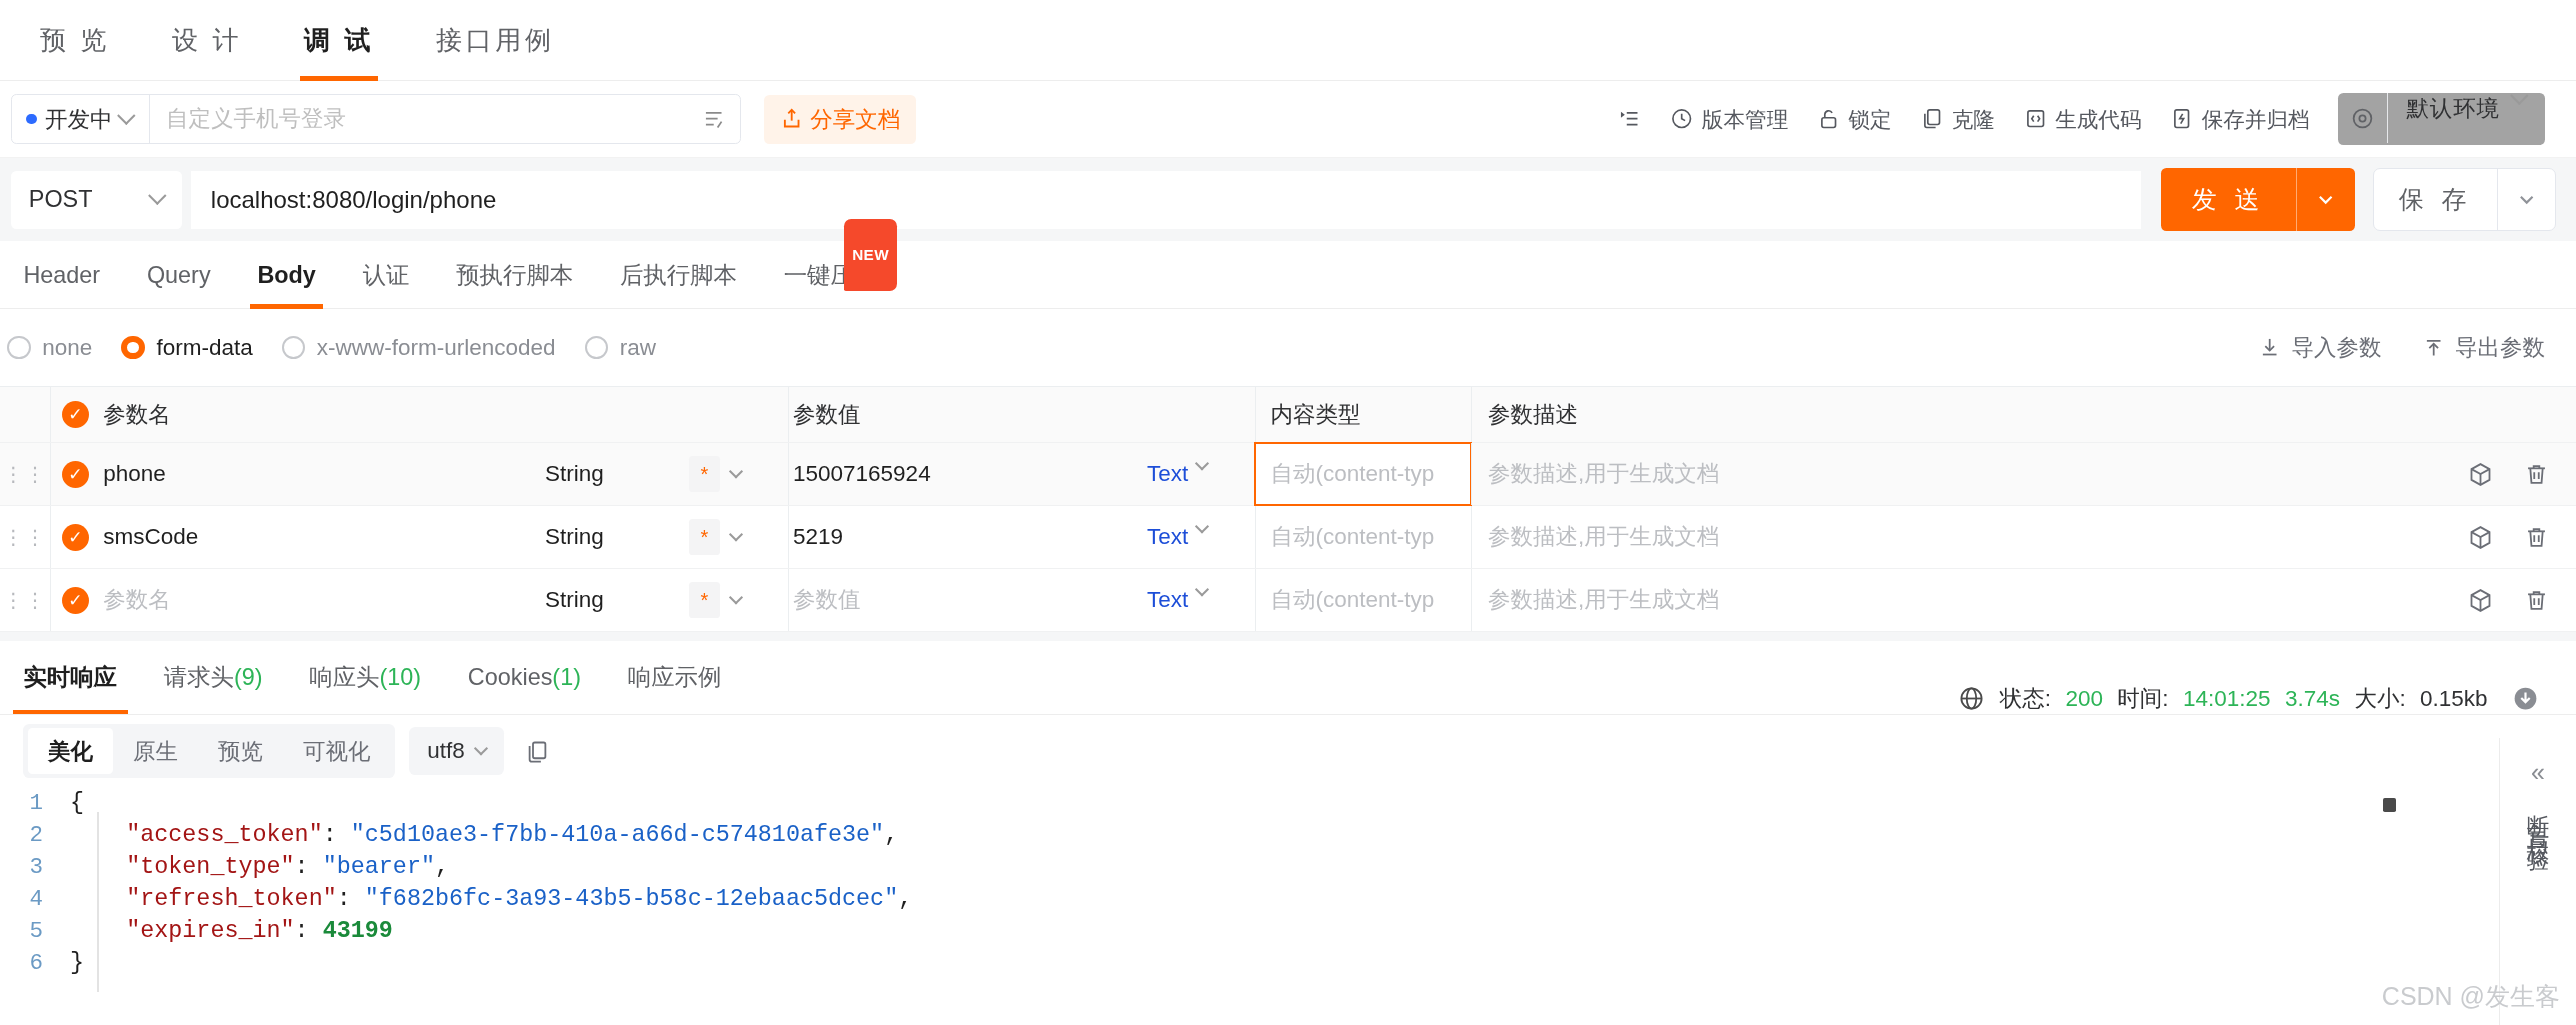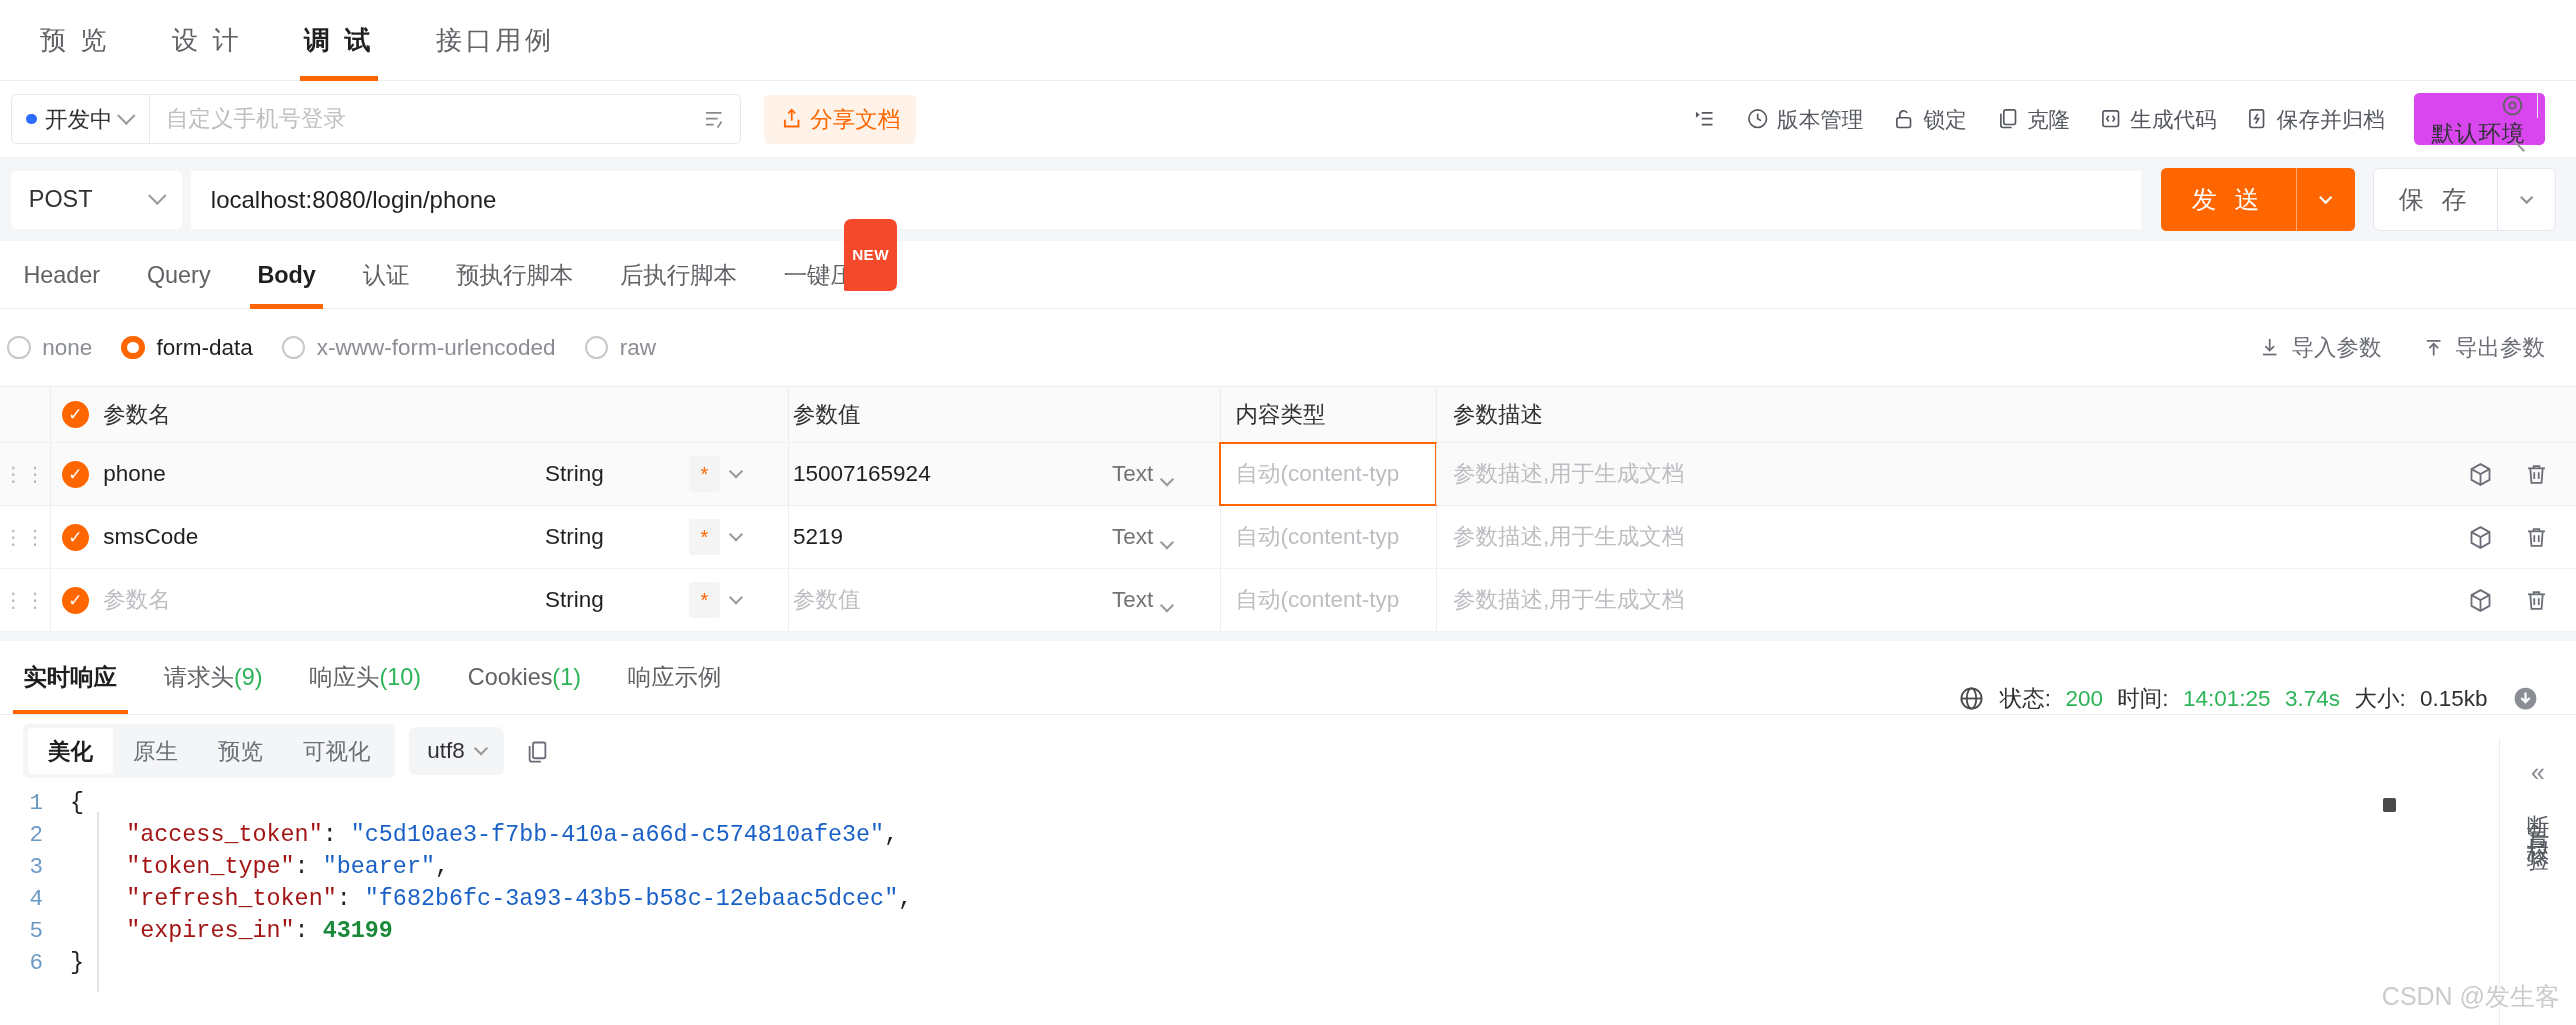--- a/index.html
+++ b/index.html
@@ -58,22 +58,22 @@
     margin-left: 23.4px; height: 49px; display: flex; align-items: center; gap: 6.3px;
     background: #fff3e9; color: #f60; font-size: 22.5px; border-radius: 5.4px;
     padding: 0 16px; cursor: pointer; white-space: nowrap;
   }
   .tb-right { margin-left: auto; display: flex; align-items: center; gap: 0; }
   .tb-item {
     display: flex; align-items: center; gap: 8px; font-size: 21.6px; color: #55585f;
     padding: 0 14.4px; height: 50px; cursor: pointer; white-space: nowrap;
   }
   .env-box {
-    display:flex; align-items:flex-end; height:52px; background:#d946ef; border-radius:5.4px;
-    margin-left: 14.4px; padding: 0 7.2px 0 0; flex-direction: column;
+    display:flex; align-items:flex-start; height:52px; background:#a3a3a3; border-radius:5.4px;
+    margin-left: 14.4px; padding: 0 7.2px 0 0;
   }
   .env-eye { width: 50px; height:50px; display:flex;align-items:center;justify-content:center;
              border-right:0.9px solid #e6e8eb; color:#606266;}
   .env-label { font-size: 22.5px; color: #303133; padding: 0 12.6px 0 18px; letter-spacing:0.9px;}
 
   
   .urlrow { height: 83px; background:#f5f6f7; display:flex; align-items:center; padding: 0 20px 0 10.8px; }
   .method-sel {
     width: 171px; height: 58px; background:#fff; border-radius: 5.4px;
     display:flex; align-items:center; justify-content:space-between;
@@ -130,21 +130,21 @@
   .table { border-top:0.9px solid #ebeef0; }
   .trow { display:flex; align-items:center; height: 63px; border-bottom:0.9px solid #f0f1f2; }
   .thead { background:#fafafa; height: 56px; }
   .c-drag { width: 50px; display:flex; align-items:center; justify-content:center; }
   .c-name { width: 495px; display:flex; align-items:center; gap:14.4px; padding-left: 10.8px;
             border-left:0.9px solid #ebeef0; height:100%; }
   .c-type { width: 144px; font-size:22.5px; color:#1f1f1f; }
   .c-req  { width: 99px; display:flex; align-items:center; gap:10.8px; }
   .c-val  { width: 324px; border-left:0.9px solid #ebeef0; height:100%; display:flex; align-items:center;
             padding-left: 4px; }
-  .c-txt  { width: 108px; display:flex; align-items:flex-end; gap:9px; font-size:22.5px; color:#737373;}
+  .c-txt  { width: 108px; display:flex; align-items:flex-start; gap:9px; font-size:22.5px; color:#1d4ed8;margin-left:35px;}
   .c-ct   { width: 216px; border-left:0.9px solid #ebeef0; height:100%; display:flex; align-items:center;
             padding-left: 14.4px; }
   .c-desc { flex:1; border-left:0.9px solid #ebeef0; height:100%; display:flex; align-items:center;
             padding-left: 16px; }
   .c-acts { width: 135px; display:flex; align-items:center; justify-content:center; gap: 29px; }
   .thlabel { font-size: 22.5px; color:#303133; }
   .cell-in { border:0; outline:none; background:transparent; font-size:22.5px; color:#1f1f1f;
              width: 100%; font-family: inherit; }
   .cell-in::placeholder { color:#bcbec2; }
   .cb {

